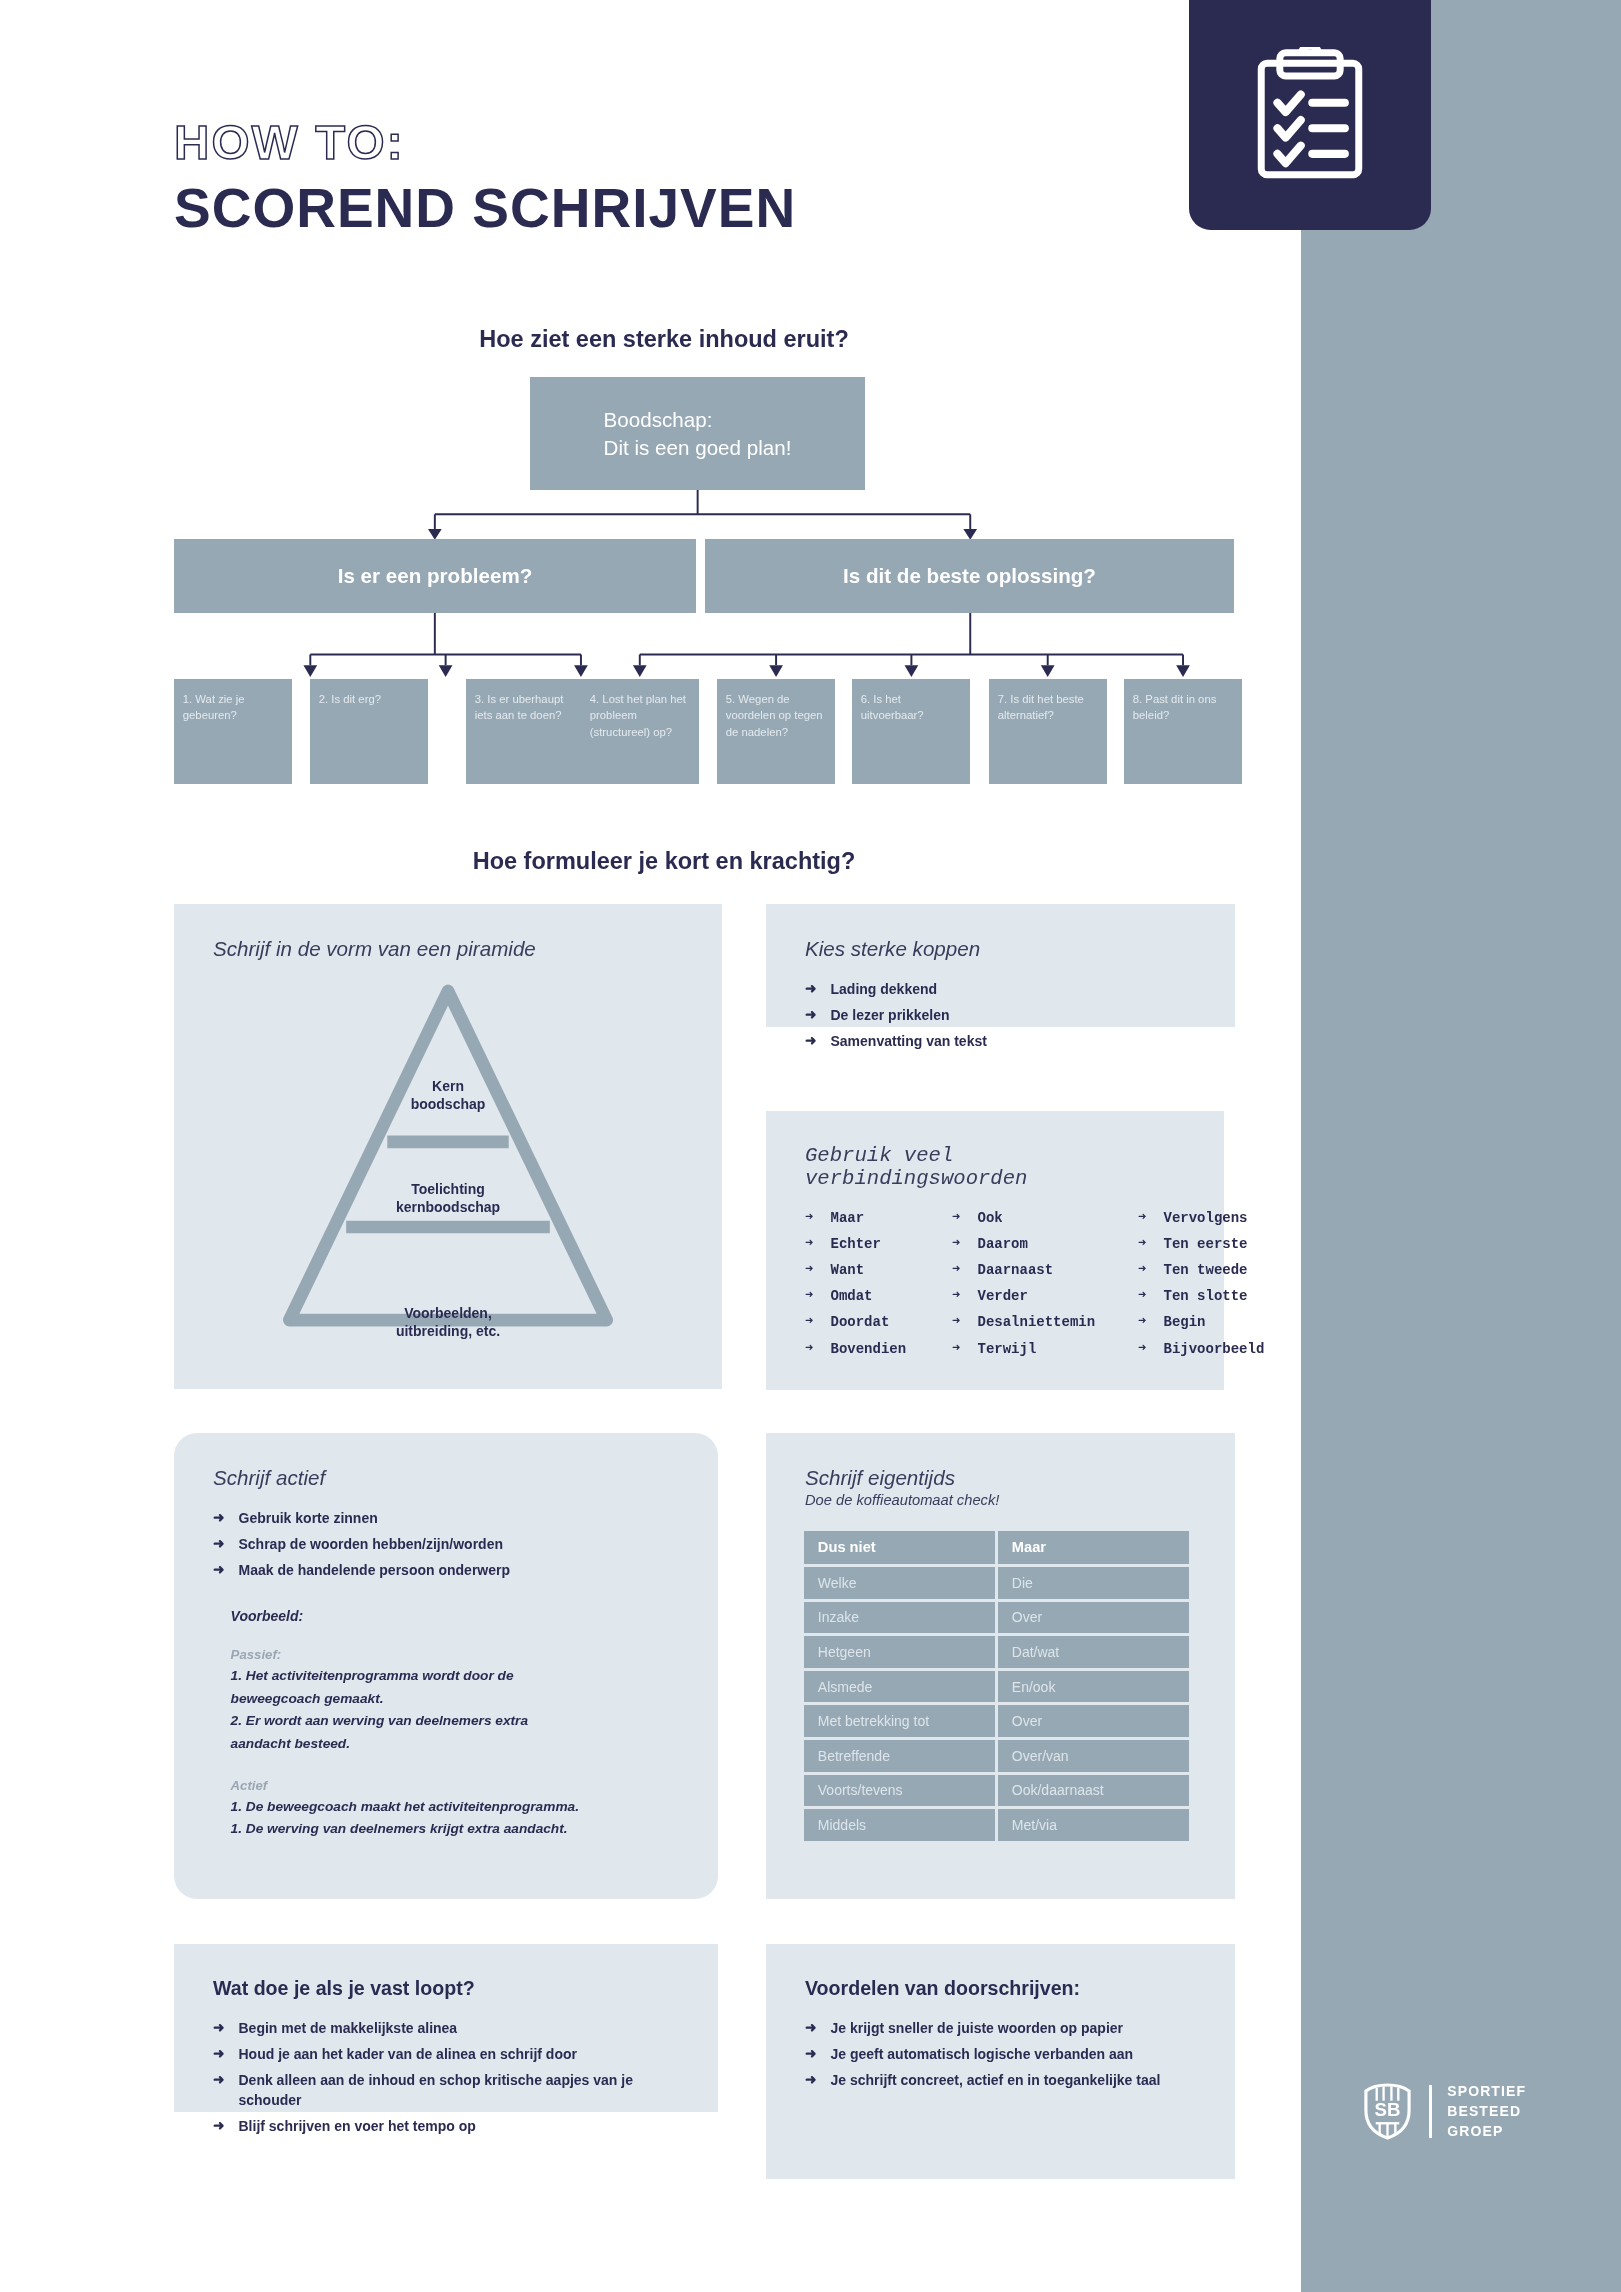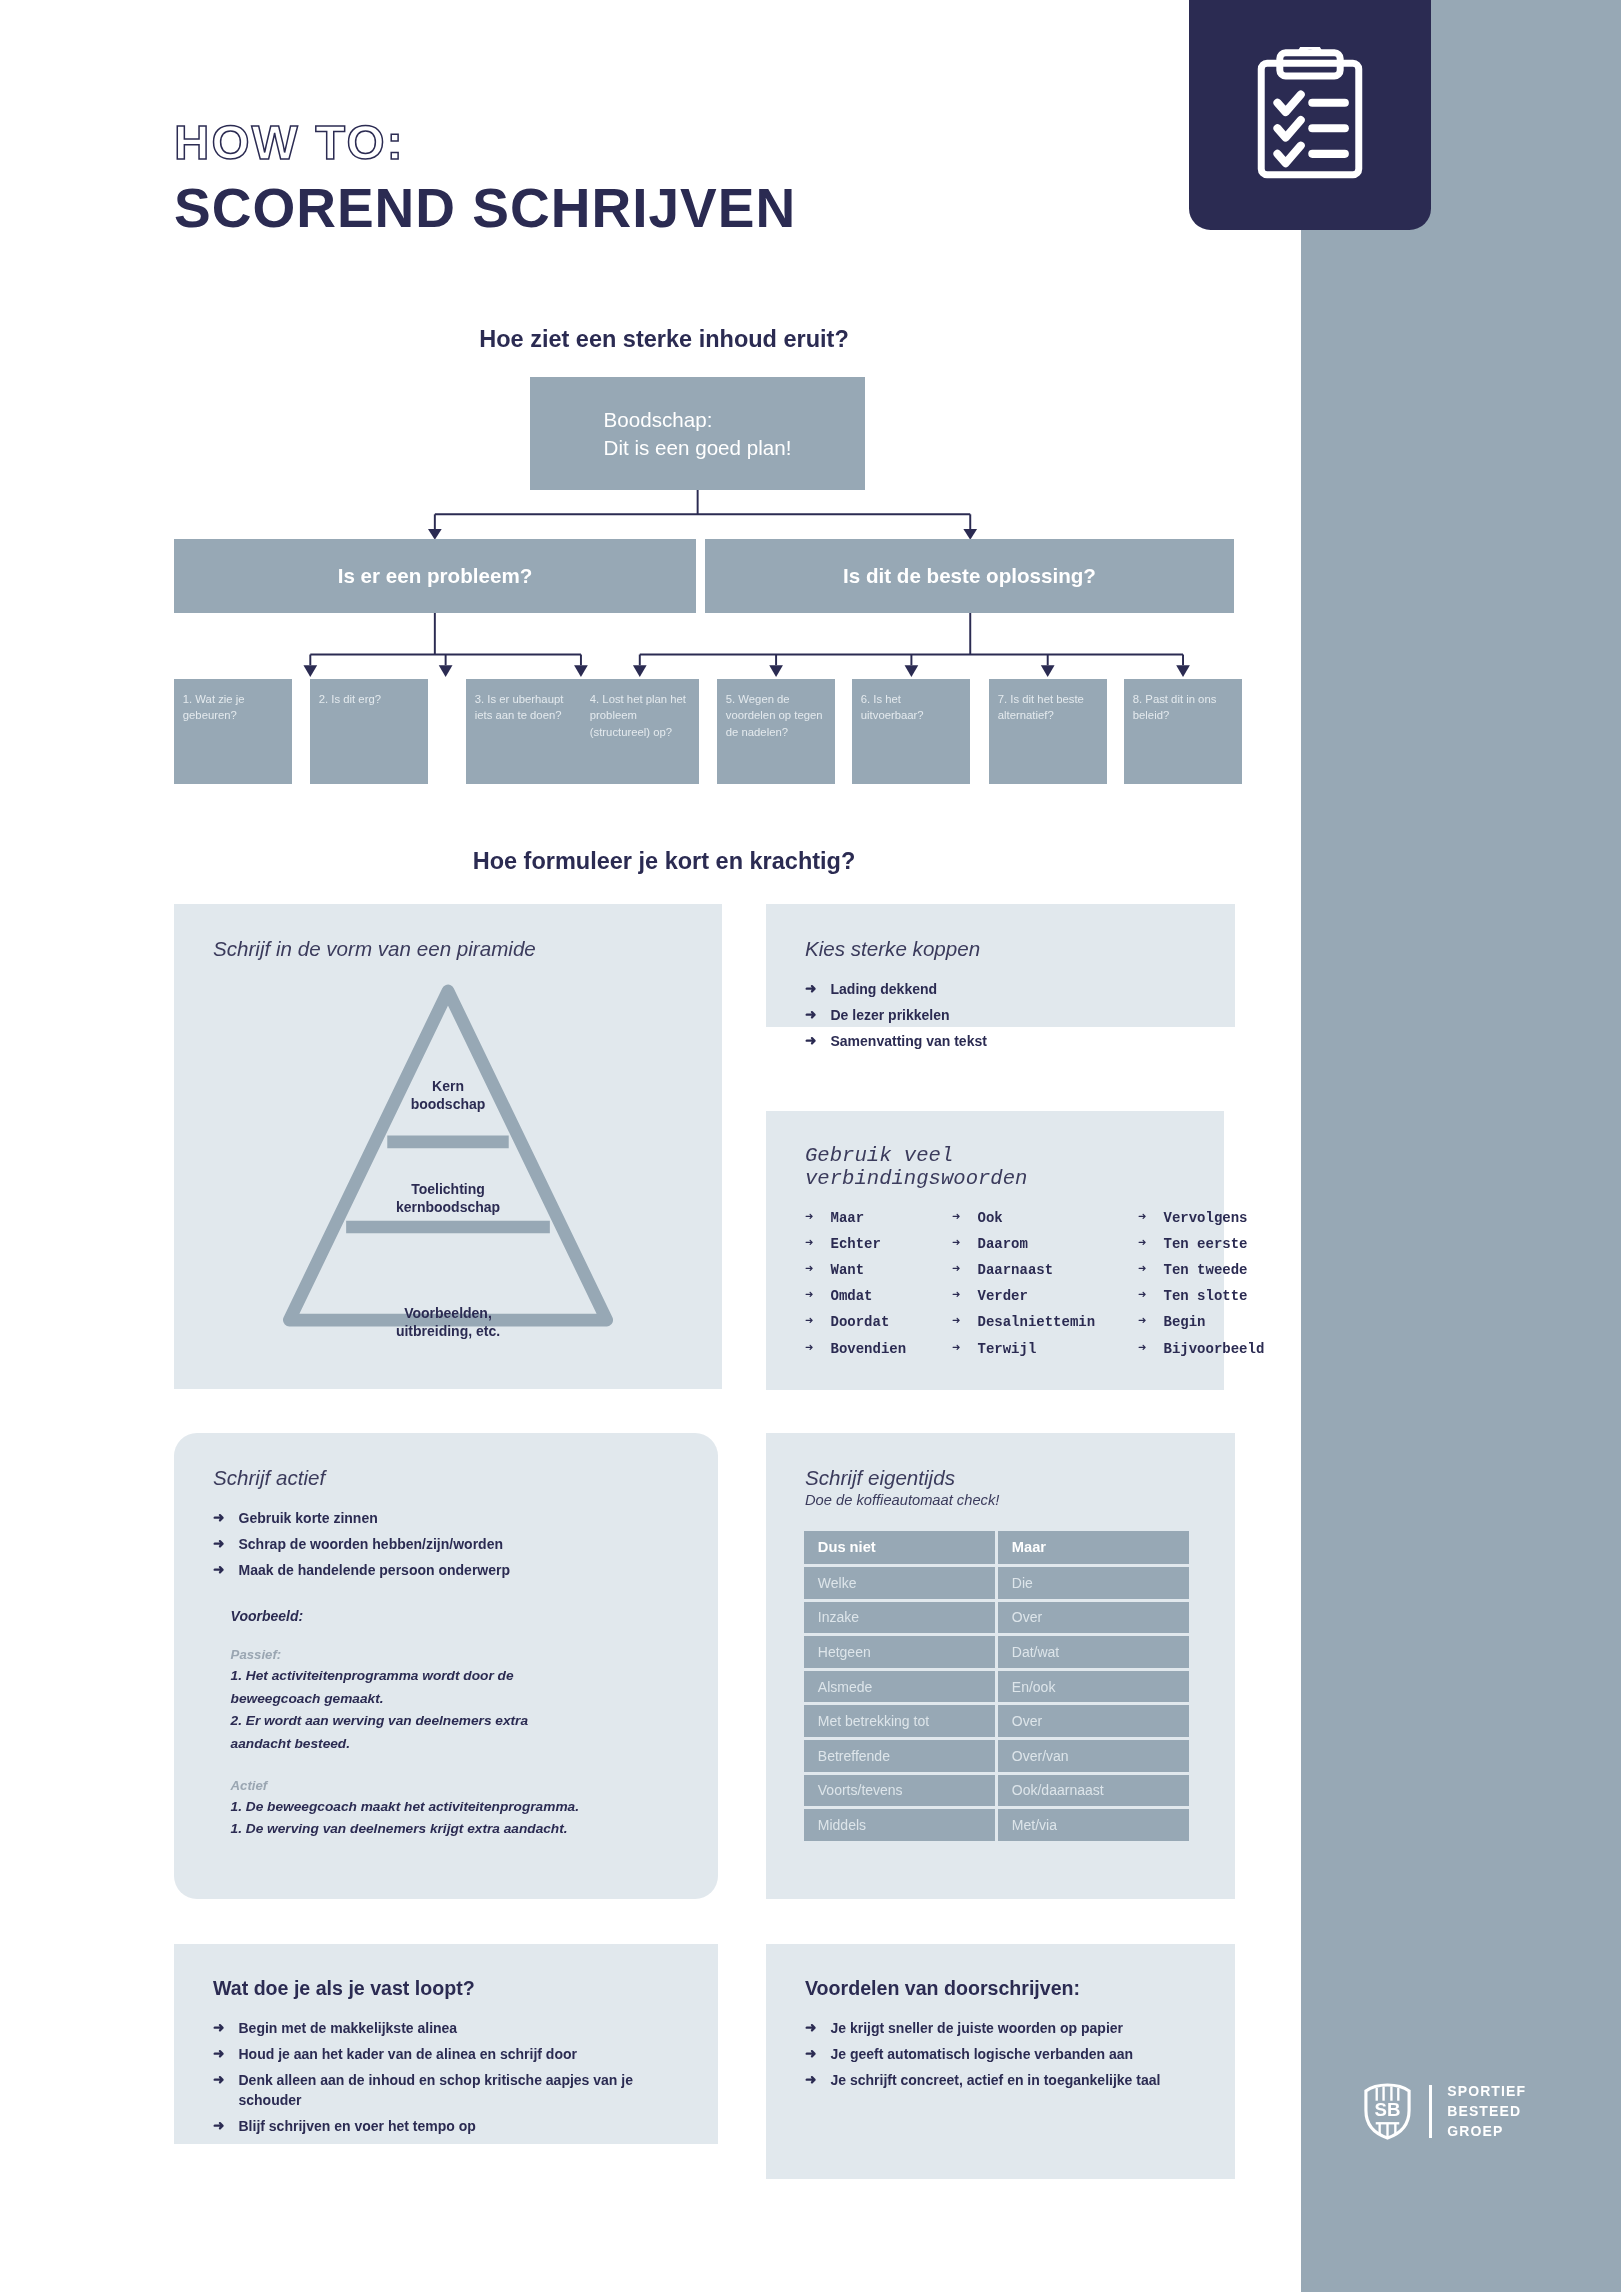--- a/index.html
+++ b/index.html
@@ -93,21 +93,21 @@
   ul.arrows li .ar{
     position:absolute;left:0;top:0;color:#2b2b52;font-size:13.7px;
   }
 
   
   #card-pyramid{left:174px;top:904px;width:548px;height:485px;}
   #card-koppen {left:766px;top:904px;width:469px;height:123px;}
   #card-verbind{left:766px;top:1111px;width:458px;height:279px;font-family:Liberation Mono, monospace;}
   #card-actief {left:174px;top:1433px;width:544px;height:466px;border-radius:23px;}
   #card-eigen  {left:766px;top:1433px;width:469px;height:466px;}
-  #card-vast   {left:174px;top:1944px;width:544px;height:200px;}
+  #card-vast   {left:174px;top:1944px;width:544px;height:168px;}
   #card-voordl {left:766px;top:1944px;width:469px;height:235px;}
 
   
   .pyramid-wrap{position:relative;width:100%;height:392px;margin-top:9.8px;}
   .pyramid-wrap svg{position:absolute;left:50%;transform:translateX(-50%);top:0;}
   .pyr-label{
     position:absolute;width:100%;text-align:center;
     font-size:14px;font-weight:bold;line-height:1.35;color:#2b2b52;
   }
   #pl0{top:98px;} #pl1{top:201px;} #pl2{top:305px;margin-top:20px;}

